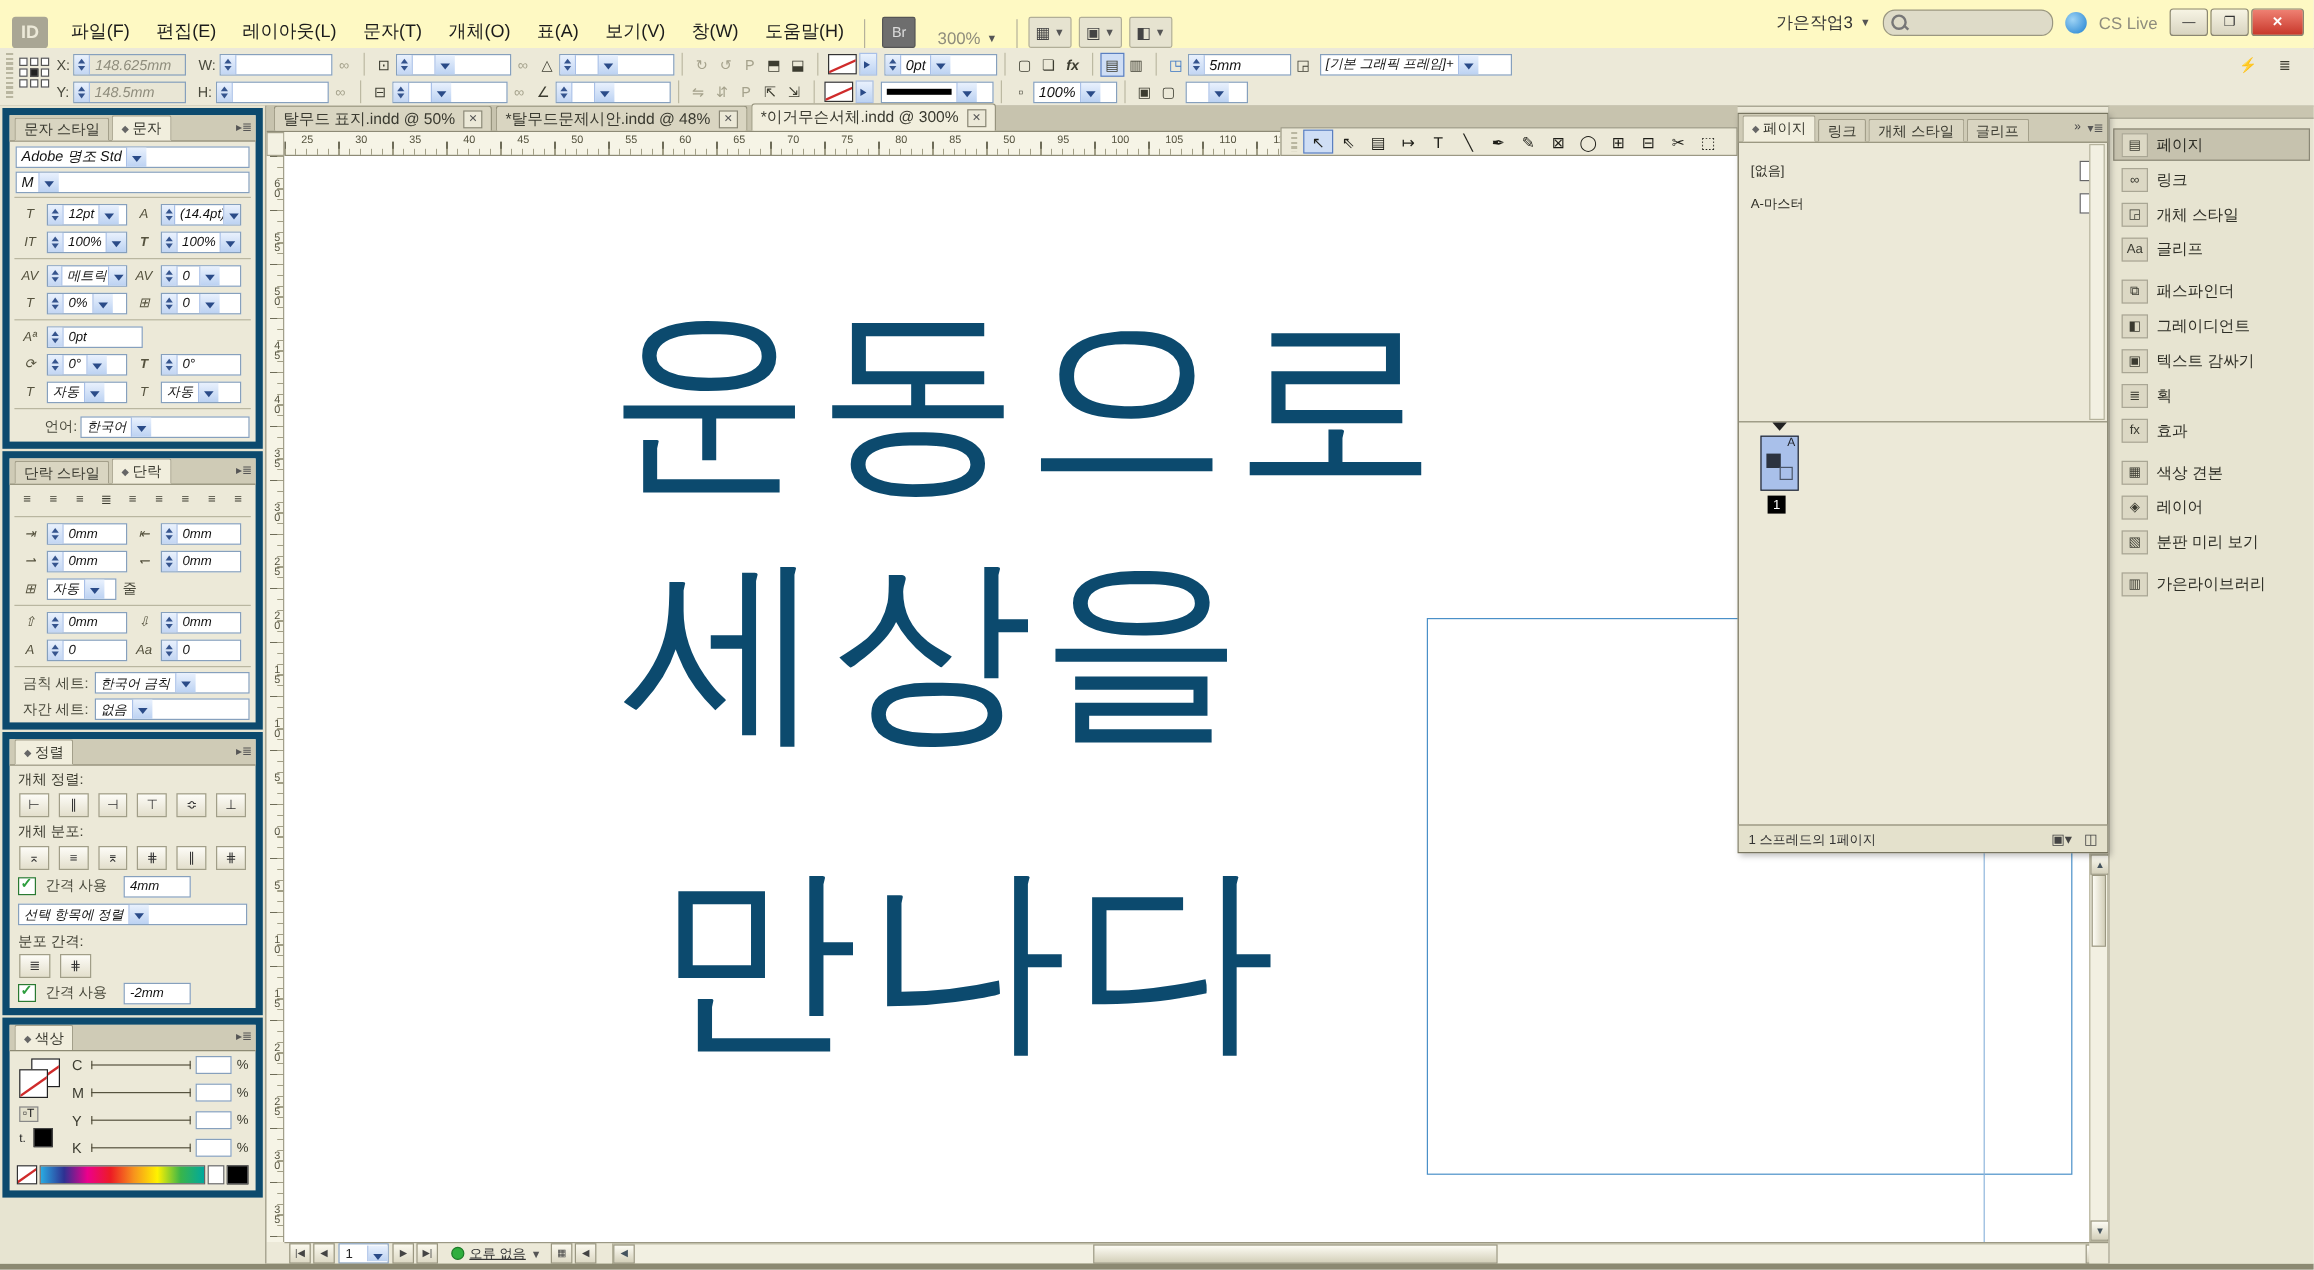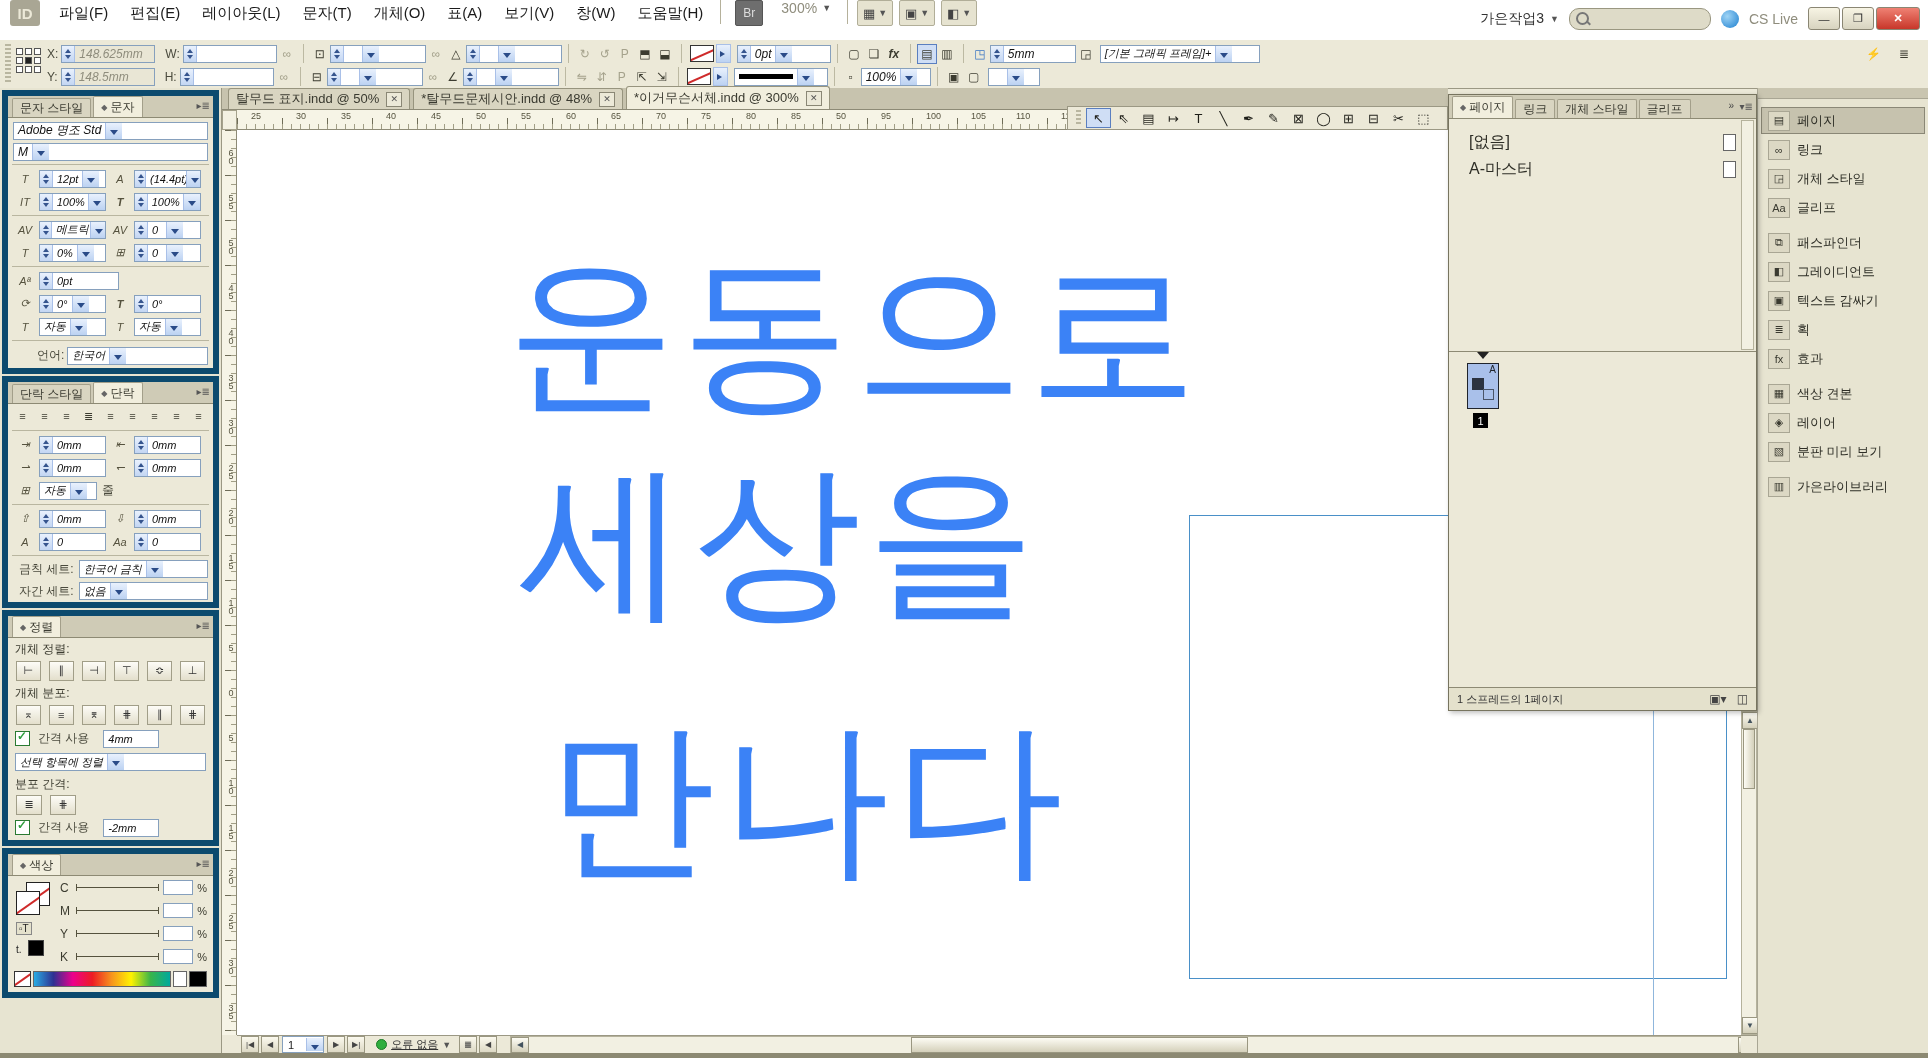--- a/index.html
+++ b/index.html
@@ -1,21 +1,21 @@
 <!DOCTYPE html>
 <html><head>
 <meta charset="utf-8">
 <style>
   html,body{margin:0;padding:0;}
   body{width:1928px;height:1058px;position:relative;overflow:hidden;
        background:#ece9d8;font-family:"Liberation Sans",sans-serif;color:#222;
        -webkit-font-smoothing:antialiased;}
   
-  .titlebar{position:absolute;left:0;top:0;width:1928px;height:40px;background:#ffffff;
-            border-bottom:1px solid #c9c5b0;display:flex;align-items:flex-start;}
+  .titlebar{position:absolute;left:0;top:0;width:1928px;height:40px;background:#fef9c3;
+            border-bottom:1px solid #c9c5b0;display:flex;align-items:flex-end;}
   .applogo{width:30px;height:26px;margin:0 8px 0 10px;background:#a9a694;color:#ece9d8;
            font-weight:bold;font-size:15px;display:flex;align-items:center;justify-content:center;border-radius:3px;}
   .menu{font-size:15px;padding:4px 11px;color:#1b1b1b;}
   .tbsep{width:1px;height:24px;background:#b5b19b;margin:0 6px;}
   .brbtn{width:26px;height:24px;background:#6e6e6e;color:#ddd;font-size:12px;border:1px solid #555;
          border-radius:2px;display:flex;align-items:center;justify-content:center;margin:0 8px;}
   .zoomctl{font-size:14px;color:#8f8d7d;display:flex;align-items:center;gap:5px;margin:0 10px;}
   .caret{font-size:9px;color:#555;}
   .viewbtn{width:34px;height:24px;border:1px solid #b1ae98;border-radius:2px;margin:0 3px;
            display:flex;align-items:center;justify-content:center;gap:3px;font-size:13px;color:#444;background:#e6e3d0;}
@@ -86,21 +86,21 @@
   .vruler span{height:45px;flex:0 0 45px;font-size:9px;color:#55533f;writing-mode:vertical-rl;text-orientation:upright;
                letter-spacing:-2px;padding-top:2px;box-sizing:border-box;}
   .toolbox{position:absolute;left:1067px;top:106px;width:381px;height:24px;background:#ece9d8;border:1px solid #9b9884;
            box-sizing:border-box;display:flex;align-items:center;padding-left:8px;}
   .toolbox .tgrip{width:5px;height:16px;margin-right:5px;background:repeating-linear-gradient(#b9b6a0 0 2px,transparent 2px 4px);}
   .tool{width:25px;height:20px;display:flex;align-items:center;justify-content:center;font-size:13px;color:#1e1e18;}
   .tool:first-of-type{background:#cfdef5;border:1px solid #5a7fc0;box-sizing:border-box;}
   
   .canvas{position:absolute;left:237px;top:130px;width:1504px;height:905px;background:#fff;overflow:hidden;}
   .ctext{position:absolute;font-family:"Liberation Serif","DejaVu Sans",serif;font-size:168px;line-height:1;
-         color:#3b82f6;letter-spacing:6px;white-space:nowrap;}
+         color:#0c4a6e;letter-spacing:6px;white-space:nowrap;}
   .tframe{position:absolute;border:1px solid #4a90c8;}
   .guidev{position:absolute;width:1px;background:#8fb6dc;}
   
   .bottombar{position:absolute;left:237px;top:1035px;width:1520px;height:18px;background:#ece9d8;
              border-top:1px solid #9b9884;display:flex;align-items:center;font-size:11px;box-sizing:border-box;}
   .navbtn{width:16px;height:15px;border:1px solid #9a9781;background:linear-gradient(#fbf9ee,#ddd9c5);
           display:flex;align-items:center;justify-content:center;font-size:8px;color:#444;margin:0 1px;}
   .pgfld{display:flex;align-items:center;height:15px;border:1px solid #86a0bd;background:#fff;margin:0 2px;}
   .pgfld .val{font-size:11px;padding:0 12px 0 5px;}
   .pfdot{width:9px;height:9px;border-radius:50%;background:#2fae3e;border:1px solid #1c7a28;margin:0 4px 0 10px;}
@@ -158,21 +158,21 @@
             background:linear-gradient(90deg,#29abe2,#2e3192,#ec008c,#ed1c24,#f7941d,#fff200,#39b54a,#00a99d);}
   .specw{width:12px;height:14px;background:#fff;border:1px solid #666;}
   .specb{width:16px;height:14px;background:#000;border:1px solid #666;}
   
   .pagespanel{position:absolute;left:1448px;top:94px;width:309px;height:617px;background:#ece9d8;
               border:1px solid #77745f;box-sizing:border-box;z-index:6;box-shadow:2px 2px 5px rgba(0,0,0,.25);}
   .pptabs{height:23px;background:#cfcbb6;display:flex;align-items:flex-end;border-bottom:1px solid #8d8a74;padding-left:3px;position:relative;}
   .pptabs .ptab:first-of-type{background:#f1eedd;height:21px;}
   .pptabs .ptab:first-of-type::before{content:"◆";font-size:8px;color:#666;margin-right:3px;}
   .ppchevs{position:absolute;right:22px;top:5px;font-size:10px;color:#444;}
-  .masterrow{display:flex;align-items:center;height:27px;padding:0 20px;font-size:16px;color:#2e2e26;}
+  .masterrow{display:flex;align-items:center;height:27px;padding:0 10px;font-size:11px;color:#2e2e26;}
   .masterrow .mname{flex:1;}
   .mpicon{width:11px;height:15px;background:#fff;border:1px solid #666;}
   .ppscroll{position:absolute;right:2px;top:25px;width:13px;height:230px;background:#f2f0e2;border:1px solid #b5b29c;box-sizing:border-box;}
   .ppsplit{position:absolute;left:0;top:256px;width:100%;height:1px;background:#8d8a74;}
   .ppsplit::after{content:"";position:absolute;left:28px;top:1px;border-left:6px solid transparent;border-right:6px solid transparent;border-top:7px solid #222;}
   .pthumb{position:absolute;left:18px;top:268px;width:30px;height:44px;background:#a9c0ea;border:1px solid #20242c;}
   .pthumb .pA{position:absolute;right:2px;top:0px;font-size:10px;color:#20242c;}
   .pthumb .m1{position:absolute;left:4px;top:14px;width:12px;height:12px;background:#2c3340;}
   .pthumb .m2{position:absolute;right:4px;bottom:8px;width:9px;height:9px;border:1px solid #4a5floor;border:1px solid #4a5568;}
   .pbadge{position:absolute;left:24px;top:318px;width:15px;height:15px;background:#000;color:#fff;font-size:11px;

